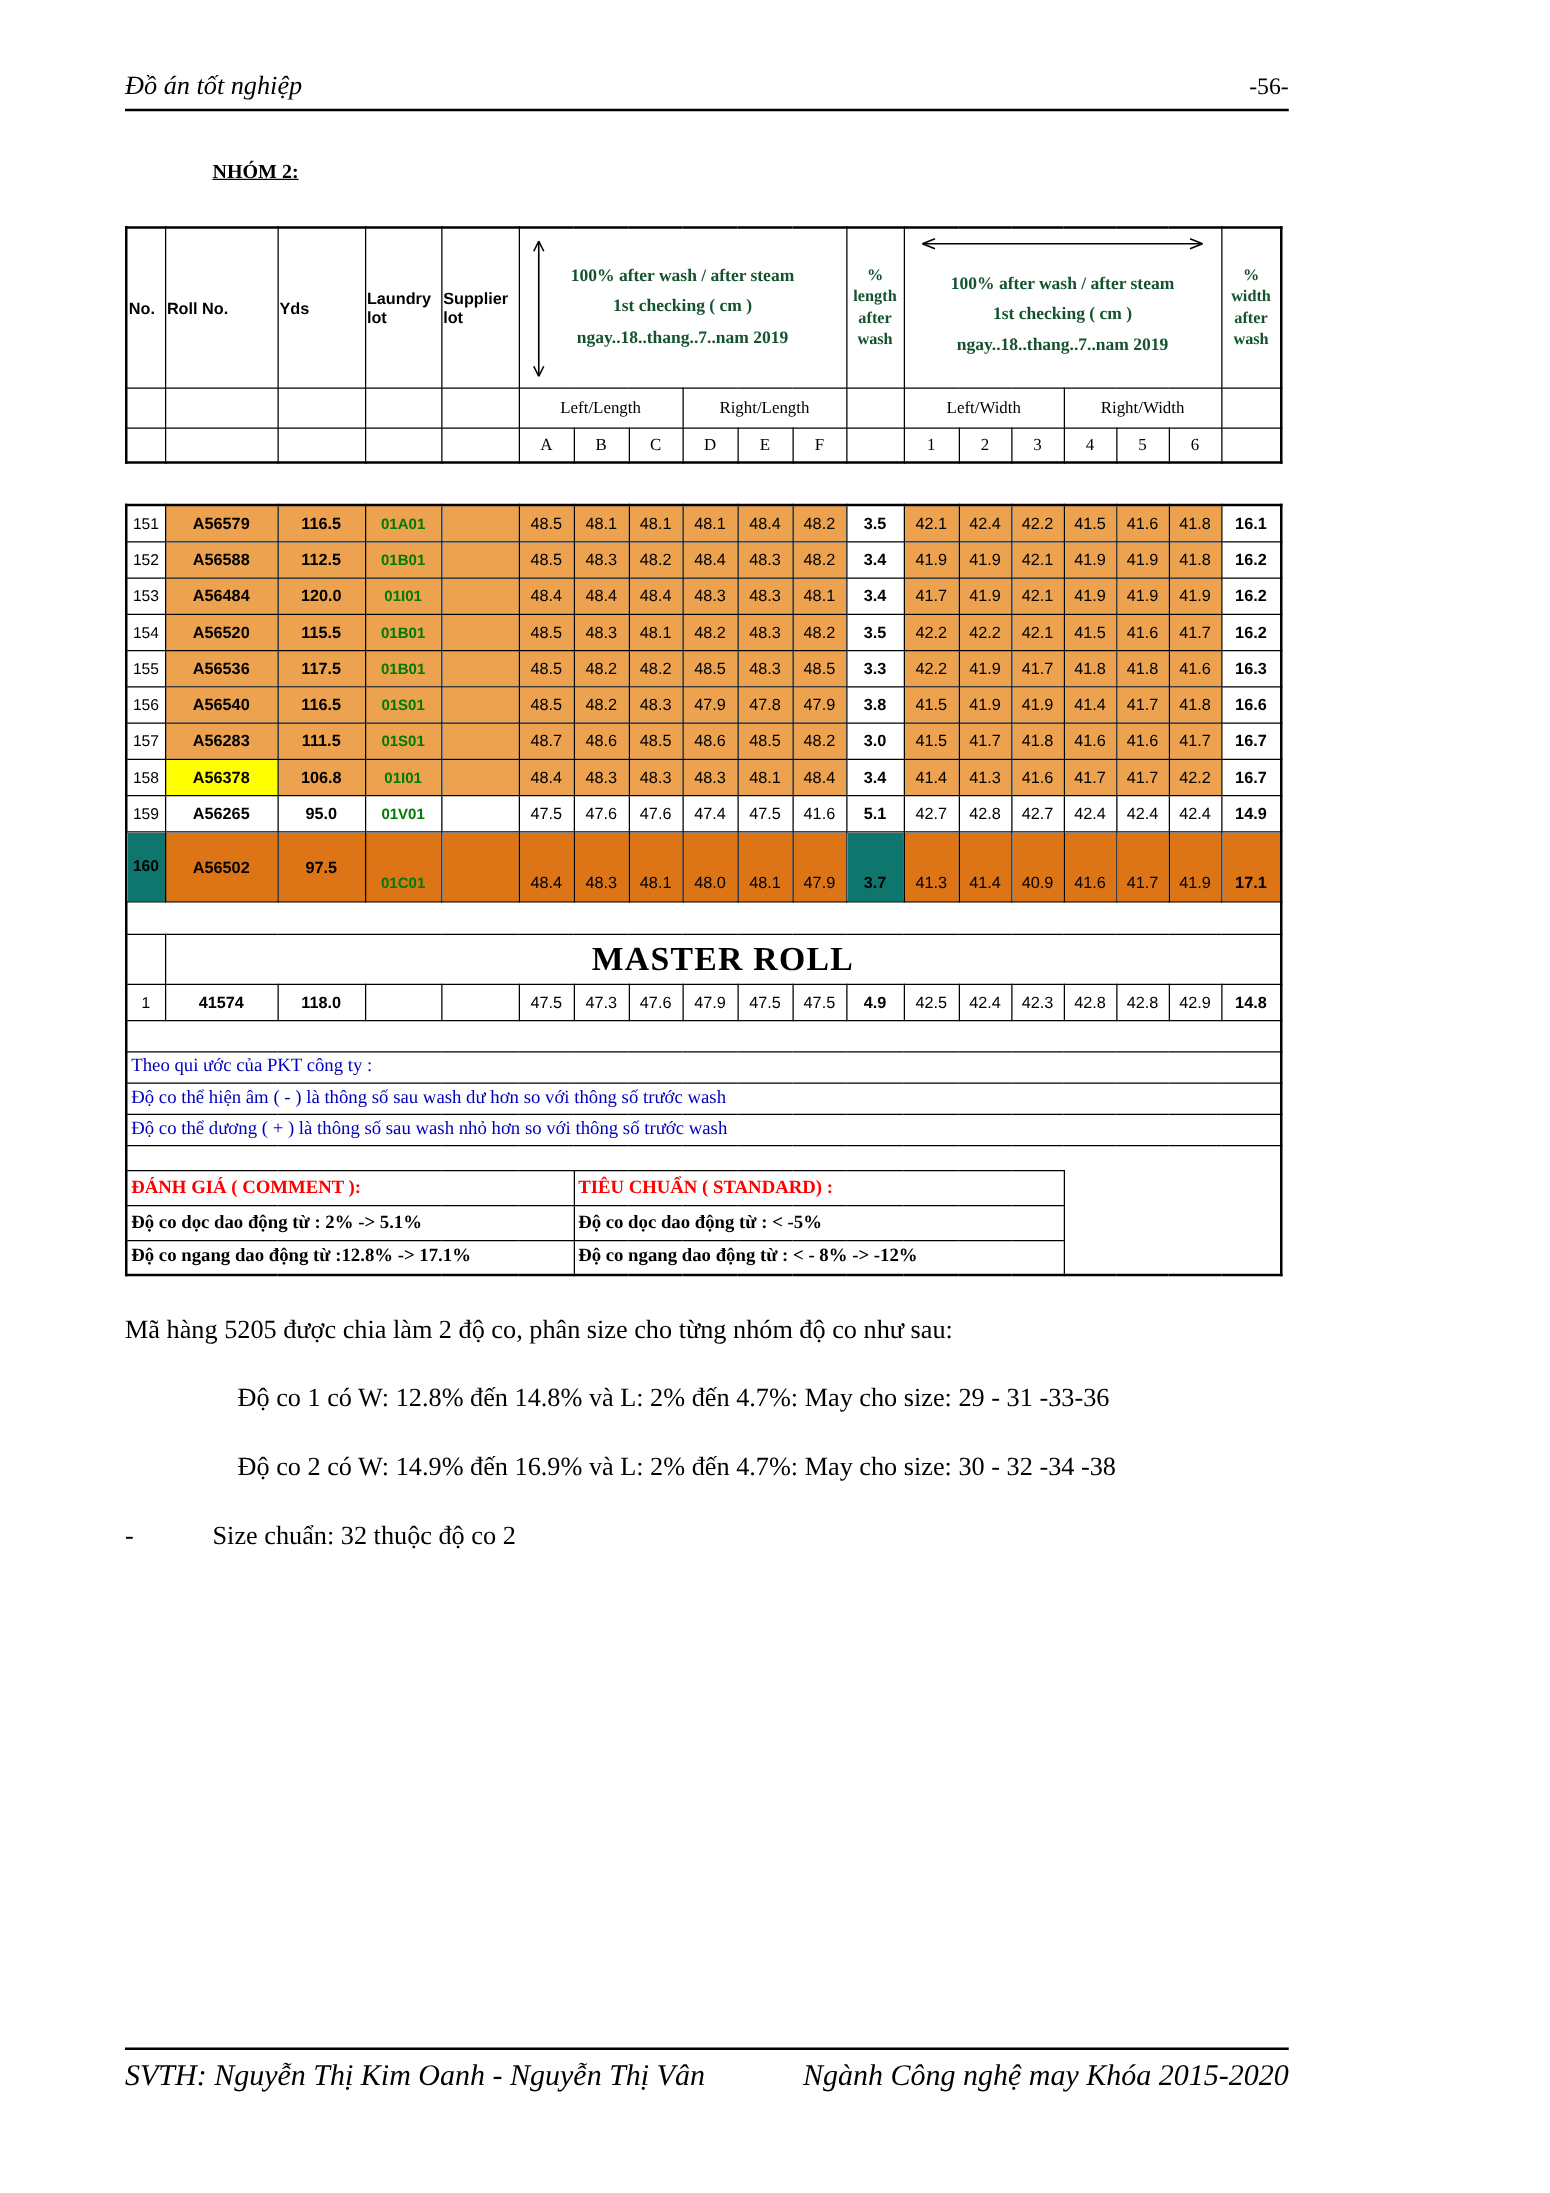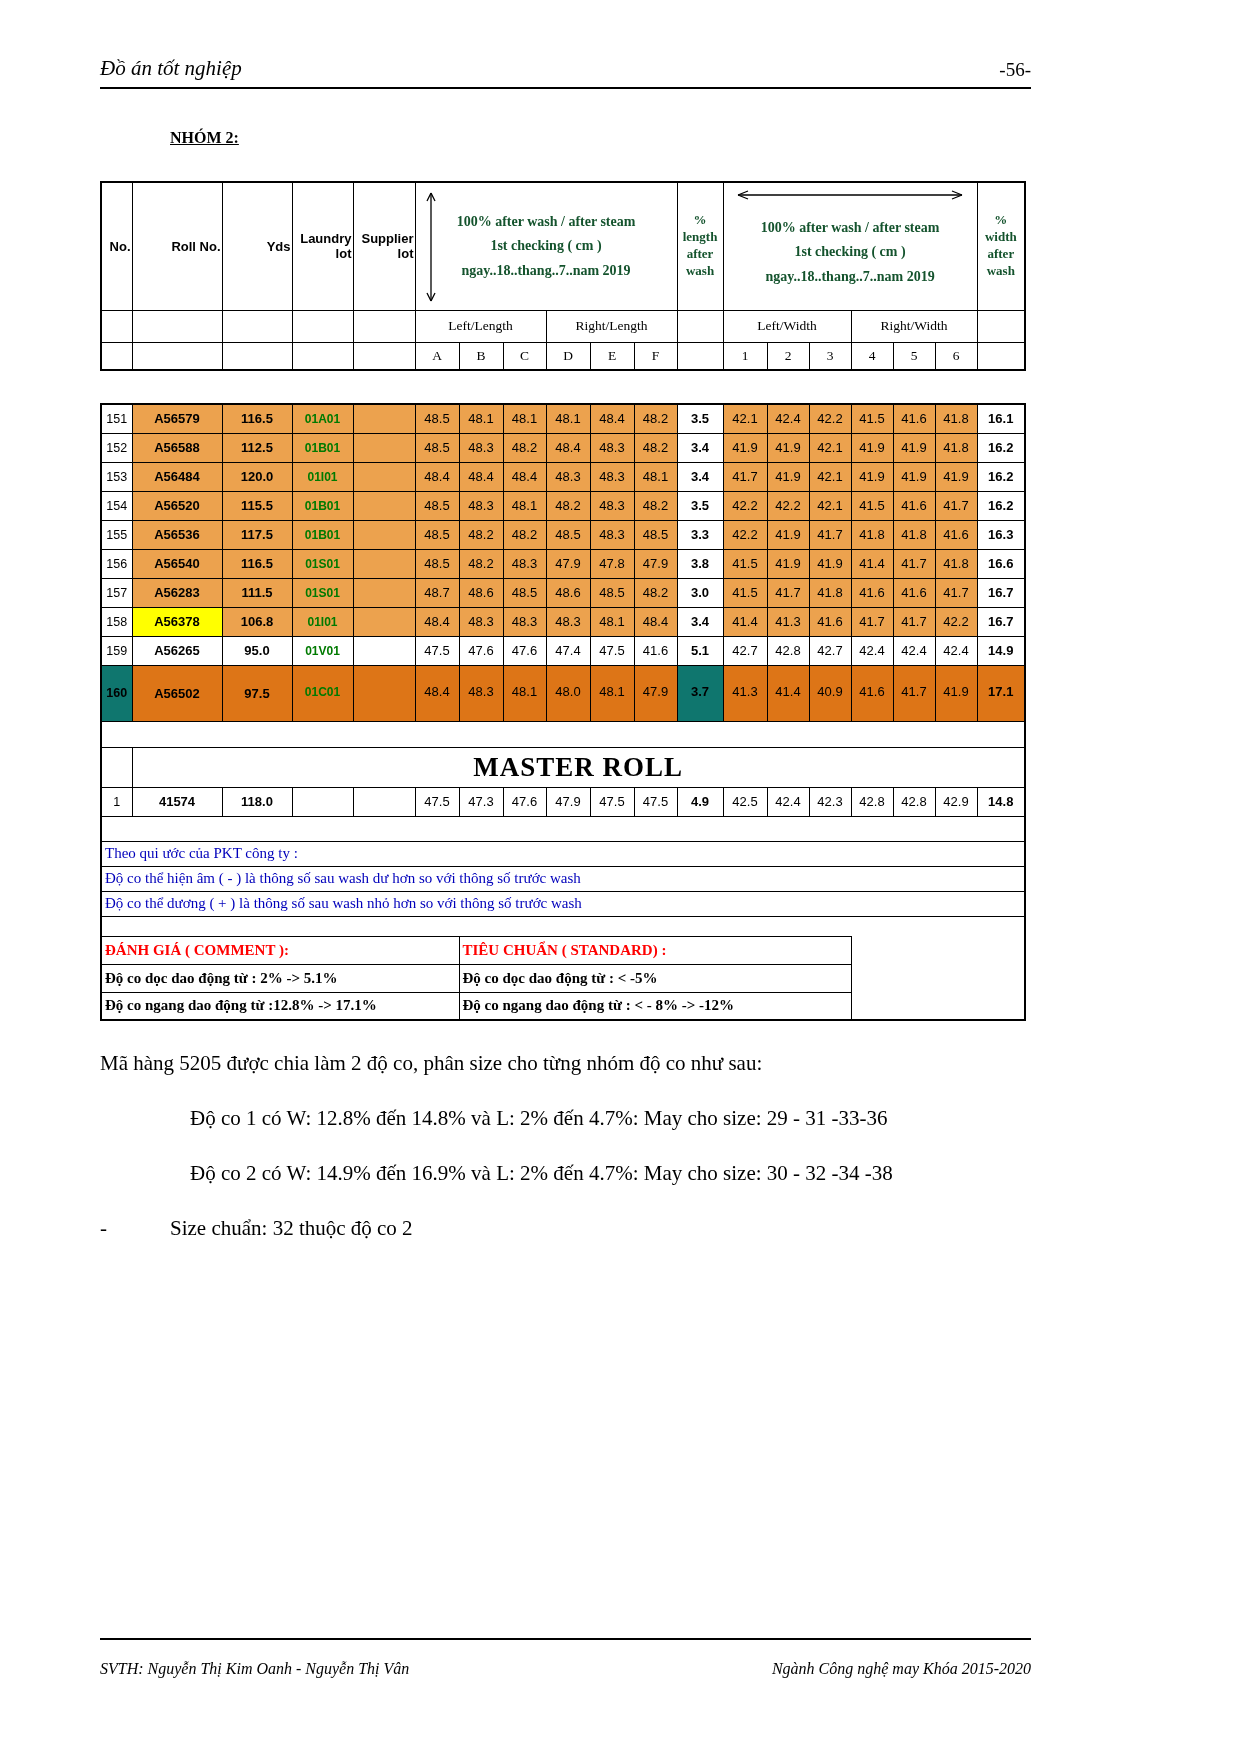--- a/index.html
+++ b/index.html
@@ -14,21 +14,21 @@
 
   .group-title { margin:40px 0 0 70px; font-size:16px; font-weight:bold; text-decoration:underline; }
 
   
   .mtable { border-collapse:collapse; table-layout:fixed; width:924px; border:2px solid #000;
             font-family:"Liberation Sans","DejaVu Sans",sans-serif; }
   .mtable th, .mtable td { border:1px solid #000; overflow:hidden; padding:0 1px; }
 
   .header-table { margin-top:34px; }
   .hrow-main { height:128px; }
-  .th-plain { font-size:13px; font-weight:bold; text-align:right; vertical-align:middle; }
+  .th-plain { font-size:13px; font-weight:bold; text-align:left; vertical-align:middle; }
   .th-wash { position:relative; vertical-align:middle; text-align:center; }
   .wash-text { white-space:pre-line; color:#14532d; font-family:"Liberation Serif","DejaVu Serif",serif;
                font-weight:bold; font-size:14px; line-height:1.75; text-align:center; }
   .th-wash2 .wash-text { padding-top:12px; }
   .th-pct { vertical-align:middle; }
   .th-pct .wash-text { line-height:1.3; font-size:13px; }
   .v-arrow { position:absolute; left:8px; top:8px; }
   .h-arrow { position:absolute; top:5px; left:0; right:0; text-align:center; height:14px; }
   .hrow-sub { height:32px; }
   .hrow-sub th { font-family:"Liberation Serif","DejaVu Serif",serif; font-weight:normal;
@@ -42,21 +42,21 @@
   td.c-no  { font-size:12.5px; }
   td.c-roll, td.c-yds { font-weight:bold; }
   td.c-lot { color:#007A00; font-weight:bold; font-size:12px; }
   td.c-pct { font-weight:bold; }
   .row-orange td.c-roll, .row-orange td.c-yds, .row-orange td.c-lot,
   .row-orange td.c-sup,  .row-orange td.c-val { background:#ECA24E; }
   .row-orange td.c-roll.c-roll-hl { background:#FFFF00; }
   .row-dark td { background:#DD7517; }
   .row-dark td.c-no, .row-dark td.c-pctlen { background:#0f766e;font-weight:bold; }
   .row-tall td { height:56px; }
-  .row-tall td.c-val, .row-tall td.c-lot, .row-tall td.c-pct { vertical-align:bottom; padding-bottom:22px; }
+  .row-tall td.c-val, .row-tall td.c-lot, .row-tall td.c-pct { vertical-align:bottom; padding-bottom:8px; }
 
   tr.empty-row td   { height:26px; border-top:none; border-bottom:none; border-left:none; border-right:none; }
   tr.master-row td  { height:40px; }
   td.m-label { font-family:"Liberation Serif","DejaVu Serif",serif; font-weight:bold;
                font-size:27px; letter-spacing:1px; text-align:center; }
   tr.empty-row2 td  { height:25px; border-left:none; border-right:none; border-top:none; }
   tr.note-row td { height:25px; font-family:"Liberation Serif","DejaVu Serif",serif; font-size:15px;
                    color:#0000BB; text-align:left; padding-left:3px; border-left:none; border-right:none; }
   tr.empty-row3 td  { height:20px; border:none; }
   tr.comment-head td, tr.comment-row td { height:28px; font-family:"Liberation Serif","DejaVu Serif",serif;
@@ -65,22 +65,22 @@
   td.c-rest { border-top:none; border-bottom:none; border-right:none; }
 
   
   .sec-heading { margin:30px 0 0 70px; font-size:21px; font-weight:bold; }
   .para { margin-top:30px; font-size:21px; }
   .para.indent { margin-left:90px; }
   .dash-line { display:flex; }
   .dash-line .dash { width:70px; }
 
   .page-footer { position:absolute; top:1638px; left:100px; width:931px; border-top:2px solid #000;
-                 padding-top:20px; display:flex; justify-content:space-between;
-                 font-style:italic; font-size:16px; }
+                 padding-top:8px; display:flex; justify-content:space-between;
+                 font-style:italic; font-size:24px; }
 </style>
 </head>
 <body>
 
 <div class="page">
 
   <div class="page-header">
     <span class="doc-title">Đồ án tốt nghiệp</span>
     <span class="page-num">-56-</span>
   </div>

